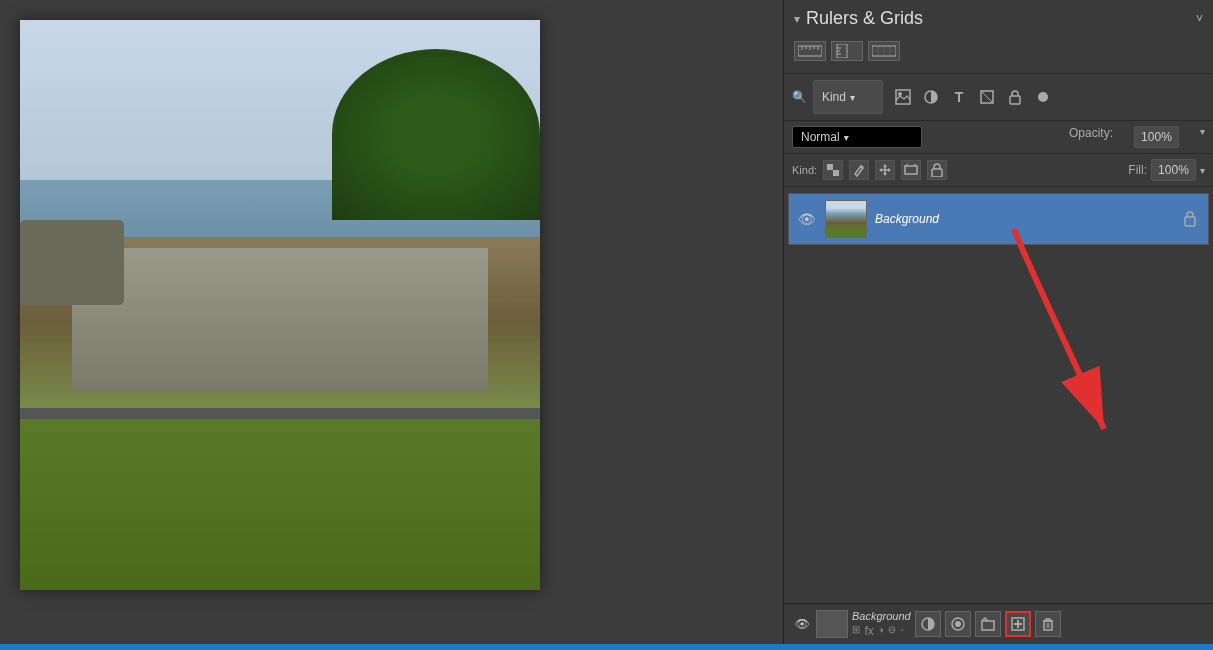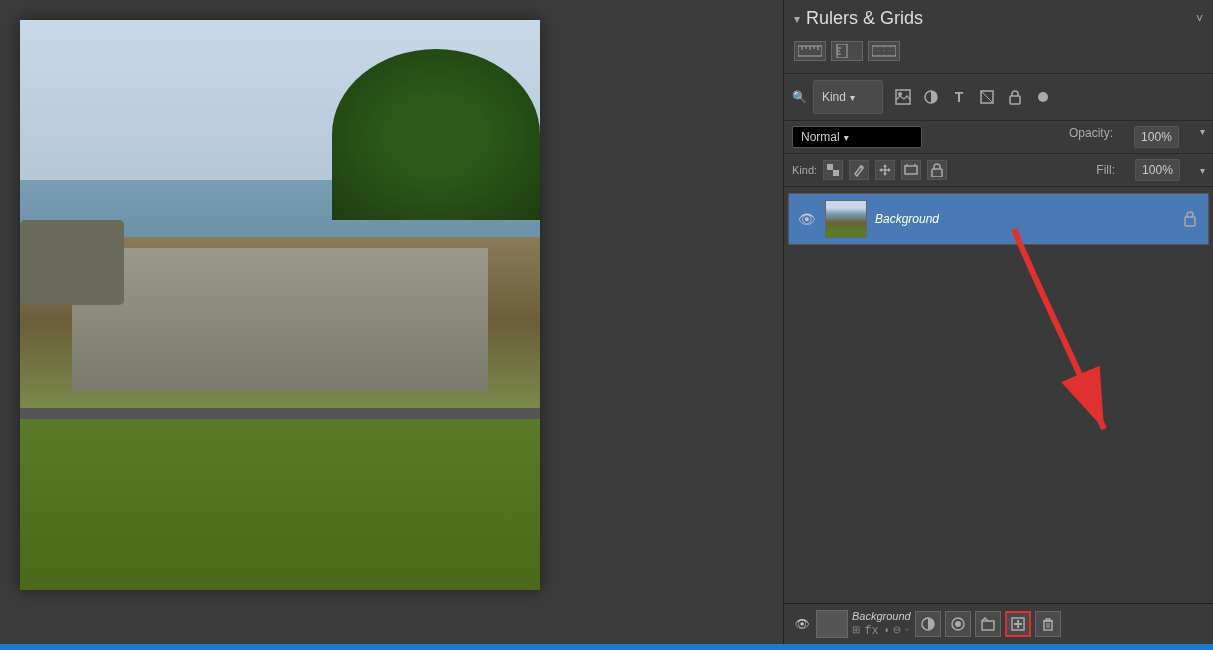--- a/index.html
+++ b/index.html
@@ -283,21 +283,21 @@
       color: #aaa;
       font-size: 12px;
       cursor: pointer;
       border: 1px solid #555;
       background: #4a4a4a;
     }
 
     .fill-row {
       display: flex;
       align-items: center;
-      gap: 20px;
+      gap: 4px;
       margin-left: auto;
     }
 
     
     .layers-list {
       flex: 1;
       overflow-y: auto;
       padding: 4px 0;
     }
 
@@ -622,21 +622,21 @@
         </svg>
       </div>
 
       <div class="layers-bottom-bar">
         <div class="layer-visibility" style="font-size:12px;">👁</div>
         <div class="bottom-thumb"></div>
         <div class="bottom-layer-info">
           <span class="bottom-layer-name">Background</span>
           <div class="bottom-icons-row">
             <span class="bottom-icon">⊞</span>
-            <span class="bottom-icon" style="font-size:12px;font-family:Liberation Mono, monospace;">fx</span>
+            <span class="bottom-icon" style="font-size:12px;">fx</span>
             <span class="bottom-icon">◑</span>
             <span class="bottom-icon">⊖</span>
             <span class="bottom-icon">▫</span>
           </div>
         </div>
         <div class="bottom-actions">
           <div class="bottom-action-btn">
             <svg width="14" height="14">
                 <circle cx="7" cy="7" r="6" fill="none" stroke="#aaa" stroke-width="1.5"></circle>
                 <path d="M7 1 A6 6 0 0 1 7 13 Z" fill="#aaa"></path>

